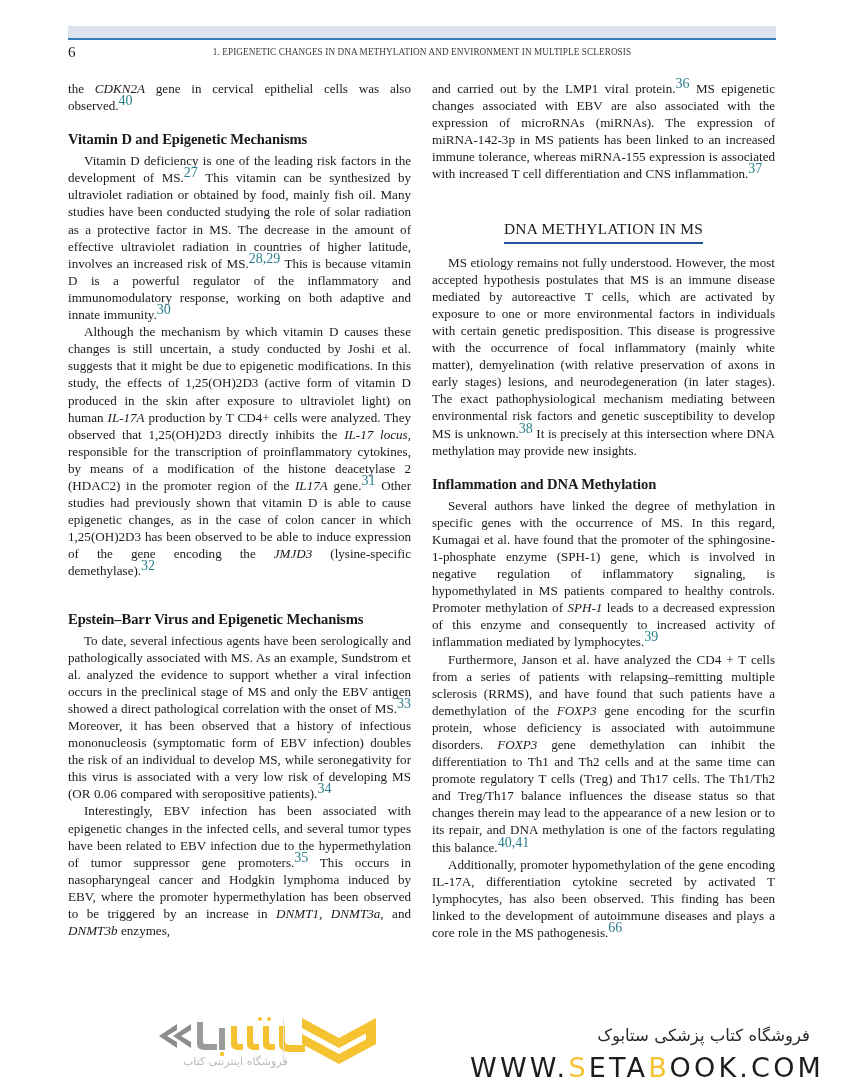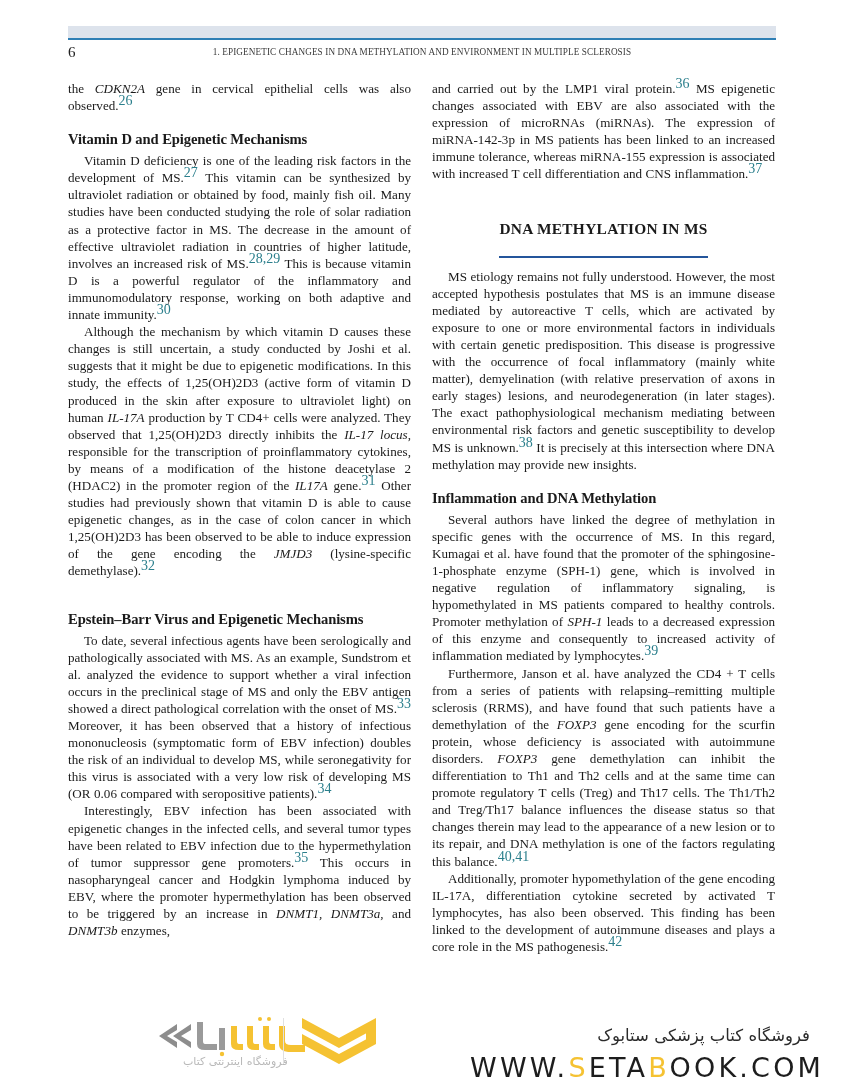--- a/index.html
+++ b/index.html
@@ -106,23 +106,22 @@
   h1.major {
     margin: 36px 0 10px 0;
     font-size: 15.4px;
     font-weight: normal;
     text-align: center;
     letter-spacing: 0.3px;
     line-height: 20px;
   }
   h1.major .u {
     display: inline-block;
-    padding-bottom: 17px;
+    padding-bottom: 3px;
     border-bottom: 2px solid #24559b;
-    font-weight: bold;
   }
 
   i, .it { font-style: italic; }
 
   sup.ref {
     font-size: 14px;
     vertical-align: super;
     line-height: 0;
     color: #2b7f8c;
   }
@@ -213,21 +212,21 @@
   <div class="header-rule"></div>
   <div class="running-head">
     <div class="folio">6</div>
     <div class="chapter-title">1. EPIGENETIC CHANGES IN DNA METHYLATION AND ENVIRONMENT IN MULTIPLE SCLEROSIS</div>
   </div>
 
   <div class="columns">
 
     <div class="col">
 
-      <p class="body noindent"><span>the </span><i>CDKN2A</i><span> gene in cervical epithelial cells was also observed.</span><sup class="ref">26</sup></p>
+      <p class="body noindent"><span>the </span><i>CDKN2A</i><span> gene in cervical epithelial cells was also observed.</span><sup class="ref">40</sup></p>
 
       <h2 class="sec">Vitamin D and Epigenetic Mechanisms</h2>
 
       <p class="body"><span>Vitamin D deficiency is one of the leading risk factors in the development of MS.</span><sup class="ref">27</sup><span> This vitamin can be synthesized by ultraviolet radiation or obtained by food, mainly fish oil. Many studies have been conducted studying the role of solar radiation as a protective factor in MS. The decrease in the amount of effective ultraviolet radiation in countries of higher latitude, involves an increased risk of MS.</span><sup class="ref">28,29</sup><span> This is because vitamin D is a powerful regulator of the inflammatory and immunomodulatory response, working on both adaptive and innate immunity.</span><sup class="ref">30</sup></p>
 
       <p class="body"><span>Although the mechanism by which vitamin D causes these changes is still uncertain, a study conducted by Joshi et al. suggests that it might be due to epigenetic modifications. In this study, the effects of 1,25(OH)2D3 (active form of vitamin D produced in the skin after exposure to ultraviolet light) on human </span><i>IL-17A</i><span> production by T CD4+ cells were analyzed. They observed that 1,25(OH)2D3 directly inhibits the </span><i>IL-17 locus</i><span>, responsible for the transcription of proinflammatory cytokines, by means of a modification of the histone deacetylase 2 (HDAC2) in the promoter region of the </span><i>IL17A</i><span> gene.</span><sup class="ref">31</sup><span> Other studies had previously shown that vitamin D is able to cause epigenetic changes, as in the case of colon cancer in which 1,25(OH)2D3 has been observed to be able to induce expression of the gene encoding the </span><i>JMJD3</i><span> (lysine-specific demethylase).</span><sup class="ref">32</sup></p>
 
       <h2 class="sec tight">Epstein–Barr Virus and Epigenetic Mechanisms</h2>
 
       <p class="body"><span>To date, several infectious agents have been serologically and pathologically associated with MS. As an example, Sundstrom et al. analyzed the evidence to support whether a viral infection occurs in the preclinical stage of MS and only the EBV antigen showed a direct pathological correlation with the onset of MS.</span><sup class="ref">33</sup><span> Moreover, it has been observed that a history of infectious mononucleosis (symptomatic form of EBV infection) doubles the risk of an individual to develop MS, while seronegativity for this virus is associated with a very low risk of developing MS (OR 0.06 compared with seropositive patients).</span><sup class="ref">34</sup></p>
@@ -243,21 +242,21 @@
       <h1 class="major"><span class="u">DNA METHYLATION IN MS</span></h1>
 
       <p class="body"><span>MS etiology remains not fully understood. However, the most accepted hypothesis postulates that MS is an immune disease mediated by autoreactive T cells, which are activated by exposure to one or more environmental factors in individuals with certain genetic predisposition. This disease is progressive with the occurrence of focal inflammatory (mainly white matter), demyelination (with relative preservation of axons in early stages) lesions, and neurodegeneration (in later stages). The exact pathophysiological mechanism mediating between environmental risk factors and genetic susceptibility to develop MS is unknown.</span><sup class="ref">38</sup><span> It is precisely at this intersection where DNA methylation may provide new insights.</span></p>
 
       <h2 class="sec">Inflammation and DNA Methylation</h2>
 
       <p class="body"><span>Several authors have linked the degree of methylation in specific genes with the occurrence of MS. In this regard, Kumagai et al. have found that the promoter of the sphingosine-1-phosphate enzyme (SPH-1) gene, which is involved in negative regulation of inflammatory signaling, is hypomethylated in MS patients compared to healthy controls. Promoter methylation of </span><i>SPH-1</i><span> leads to a decreased expression of this enzyme and consequently to increased activity of inflammation mediated by lymphocytes.</span><sup class="ref">39</sup></p>
 
       <p class="body"><span>Furthermore, Janson et al. have analyzed the CD4 + T cells from a series of patients with relapsing–remitting multiple sclerosis (RRMS), and have found that such patients have a demethylation of the </span><i>FOXP3</i><span> gene encoding for the scurfin protein, whose deficiency is associated with autoimmune disorders. </span><i>FOXP3</i><span> gene demethylation can inhibit the differentiation to Th1 and Th2 cells and at the same time can promote regulatory T cells (Treg) and Th17 cells. The Th1/Th2 and Treg/Th17 balance influences the disease status so that changes therein may lead to the appearance of a new lesion or to its repair, and DNA methylation is one of the factors regulating this balance.</span><sup class="ref">40,41</sup></p>
 
-      <p class="body"><span>Additionally, promoter hypomethylation of the gene encoding IL-17A, differentiation cytokine secreted by activated T lymphocytes, has also been observed. This finding has been linked to the development of autoimmune diseases and plays a core role in the MS pathogenesis.</span><sup class="ref">42</sup></p>
+      <p class="body"><span>Additionally, promoter hypomethylation of the gene encoding IL-17A, differentiation cytokine secreted by activated T lymphocytes, has also been observed. This finding has been linked to the development of autoimmune diseases and plays a core role in the MS pathogenesis.</span><sup class="ref">66</sup></p>
 
     </div>
   </div>
 
   <div class="footer">
 
     <div class="brand-left">
       <div class="logo-word">
         <svg width="190" height="44" viewBox="0 0 190 44">
 

